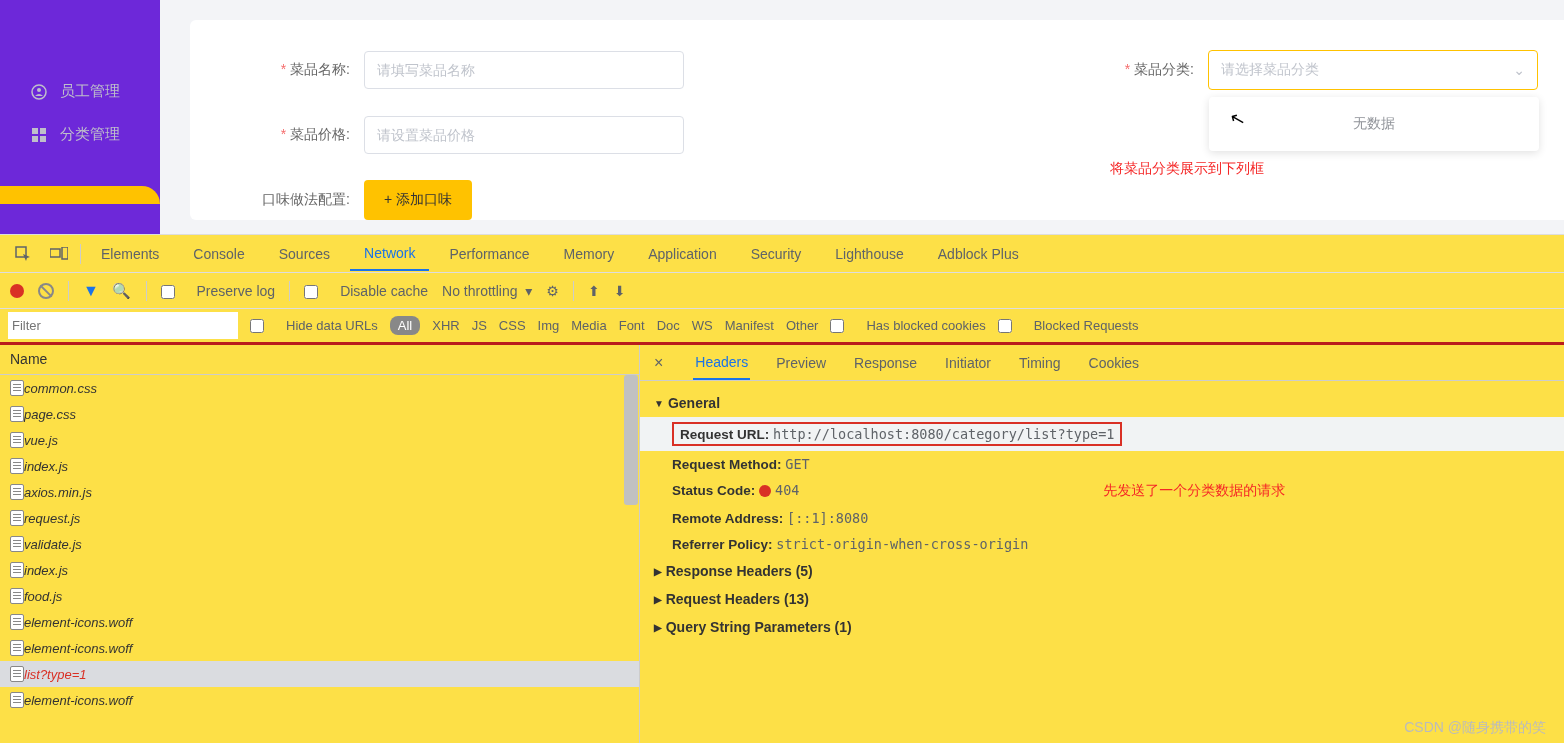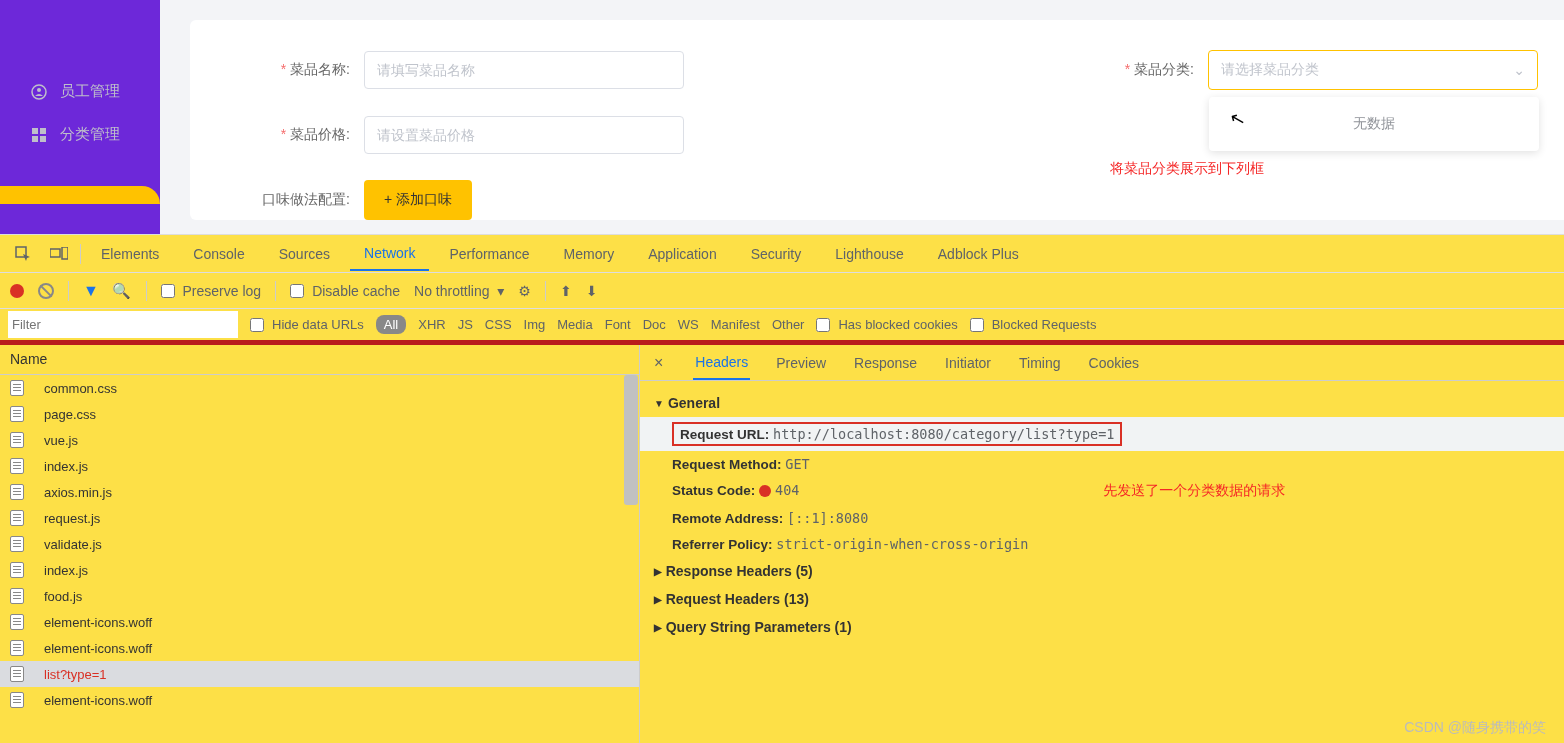--- a/index.html
+++ b/index.html
@@ -29,31 +29,31 @@
 .dt-tabs{display:flex;align-items:center;height:38px;border-bottom:1px solid #ddd;padding:0 8px;gap:6px;}
 .dt-tab{padding:8px 14px;color:#5f6368;cursor:pointer;}
 .dt-tab.active{color:#1a73e8;border-bottom:2px solid #1a73e8;}
 .dt-ico{width:30px;display:flex;justify-content:center;align-items:center;}
 .dt-toolbar{display:flex;align-items:center;height:36px;border-bottom:1px solid #ddd;padding:0 10px;gap:14px;color:#5f6368;}
 .record{width:14px;height:14px;border-radius:50%;background:#d93025;}
 .noentry{width:16px;height:16px;border:2px solid #888;border-radius:50%;position:relative;}
 .noentry::after{content:"";position:absolute;width:16px;height:2px;background:#888;transform:rotate(45deg);top:5px;left:-2px;}
 .funnel{color:#1a73e8;font-size:16px;}
 .sep{width:1px;height:20px;background:#ccc;}
-.dt-filter{display:flex;align-items:center;height:36px;border-bottom:5px solid #b91c1c;padding:0 8px;gap:12px;color:#5f6368;font-size:13px;}
+.dt-filter{display:flex;align-items:center;height:36px;border-bottom:3px solid #b91c1c;padding:0 8px;gap:12px;color:#5f6368;font-size:13px;}
 .filter-input{border:none;outline:none;width:230px;font-size:13px;padding:6px 4px;}
 .pill{padding:2px 8px;border-radius:8px;}
 .pill.active{background:#888;color:#fff;}
-.cb{display:flex;align-items:center;gap:8px;}
+.cb{display:flex;align-items:flex-end;gap:22px;}
 .cb input{width:14px;height:14px;}
 
 .dt-body{display:flex;height:400px;}
 .net-list{width:640px;border-right:1px solid #ccc;overflow:hidden;position:relative;}
 .net-head{height:30px;border-bottom:1px solid #ccc;padding:6px 10px;font-weight:400;color:#333;}
-.net-row{display:flex;align-items:center;padding:5px 10px;gap:20px;font-size:13px;cursor:pointer;}
+.net-row{display:flex;align-items:center;padding:5px 10px;gap:0;font-size:13px;cursor:pointer;font-style:italic;}
 .net-row.selected{background:#dadce0;color:#d93025;}
 .file-ico{width:14px;height:16px;border:1px solid #888;border-radius:2px;position:relative;background:#fff;}
 .file-ico::after{content:"";position:absolute;top:3px;left:2px;right:2px;height:1px;background:#888;box-shadow:0 3px 0 #888,0 6px 0 #888;}
 .scroll-thumb{position:absolute;right:1px;top:30px;width:14px;height:130px;background:#c1c1c1;border-radius:3px;}
 
 .detail{flex:1;display:flex;flex-direction:column;}
 .detail-tabs{display:flex;align-items:center;height:36px;border-bottom:1px solid #ccc;padding:0 8px;gap:24px;}
 .detail-tab{padding:8px 2px;color:#5f6368;cursor:pointer;}
 .detail-tab.active{color:#1a73e8;border-bottom:2px solid #1a73e8;}
 .close-x{color:#5f6368;cursor:pointer;font-size:16px;padding:0 6px;}

